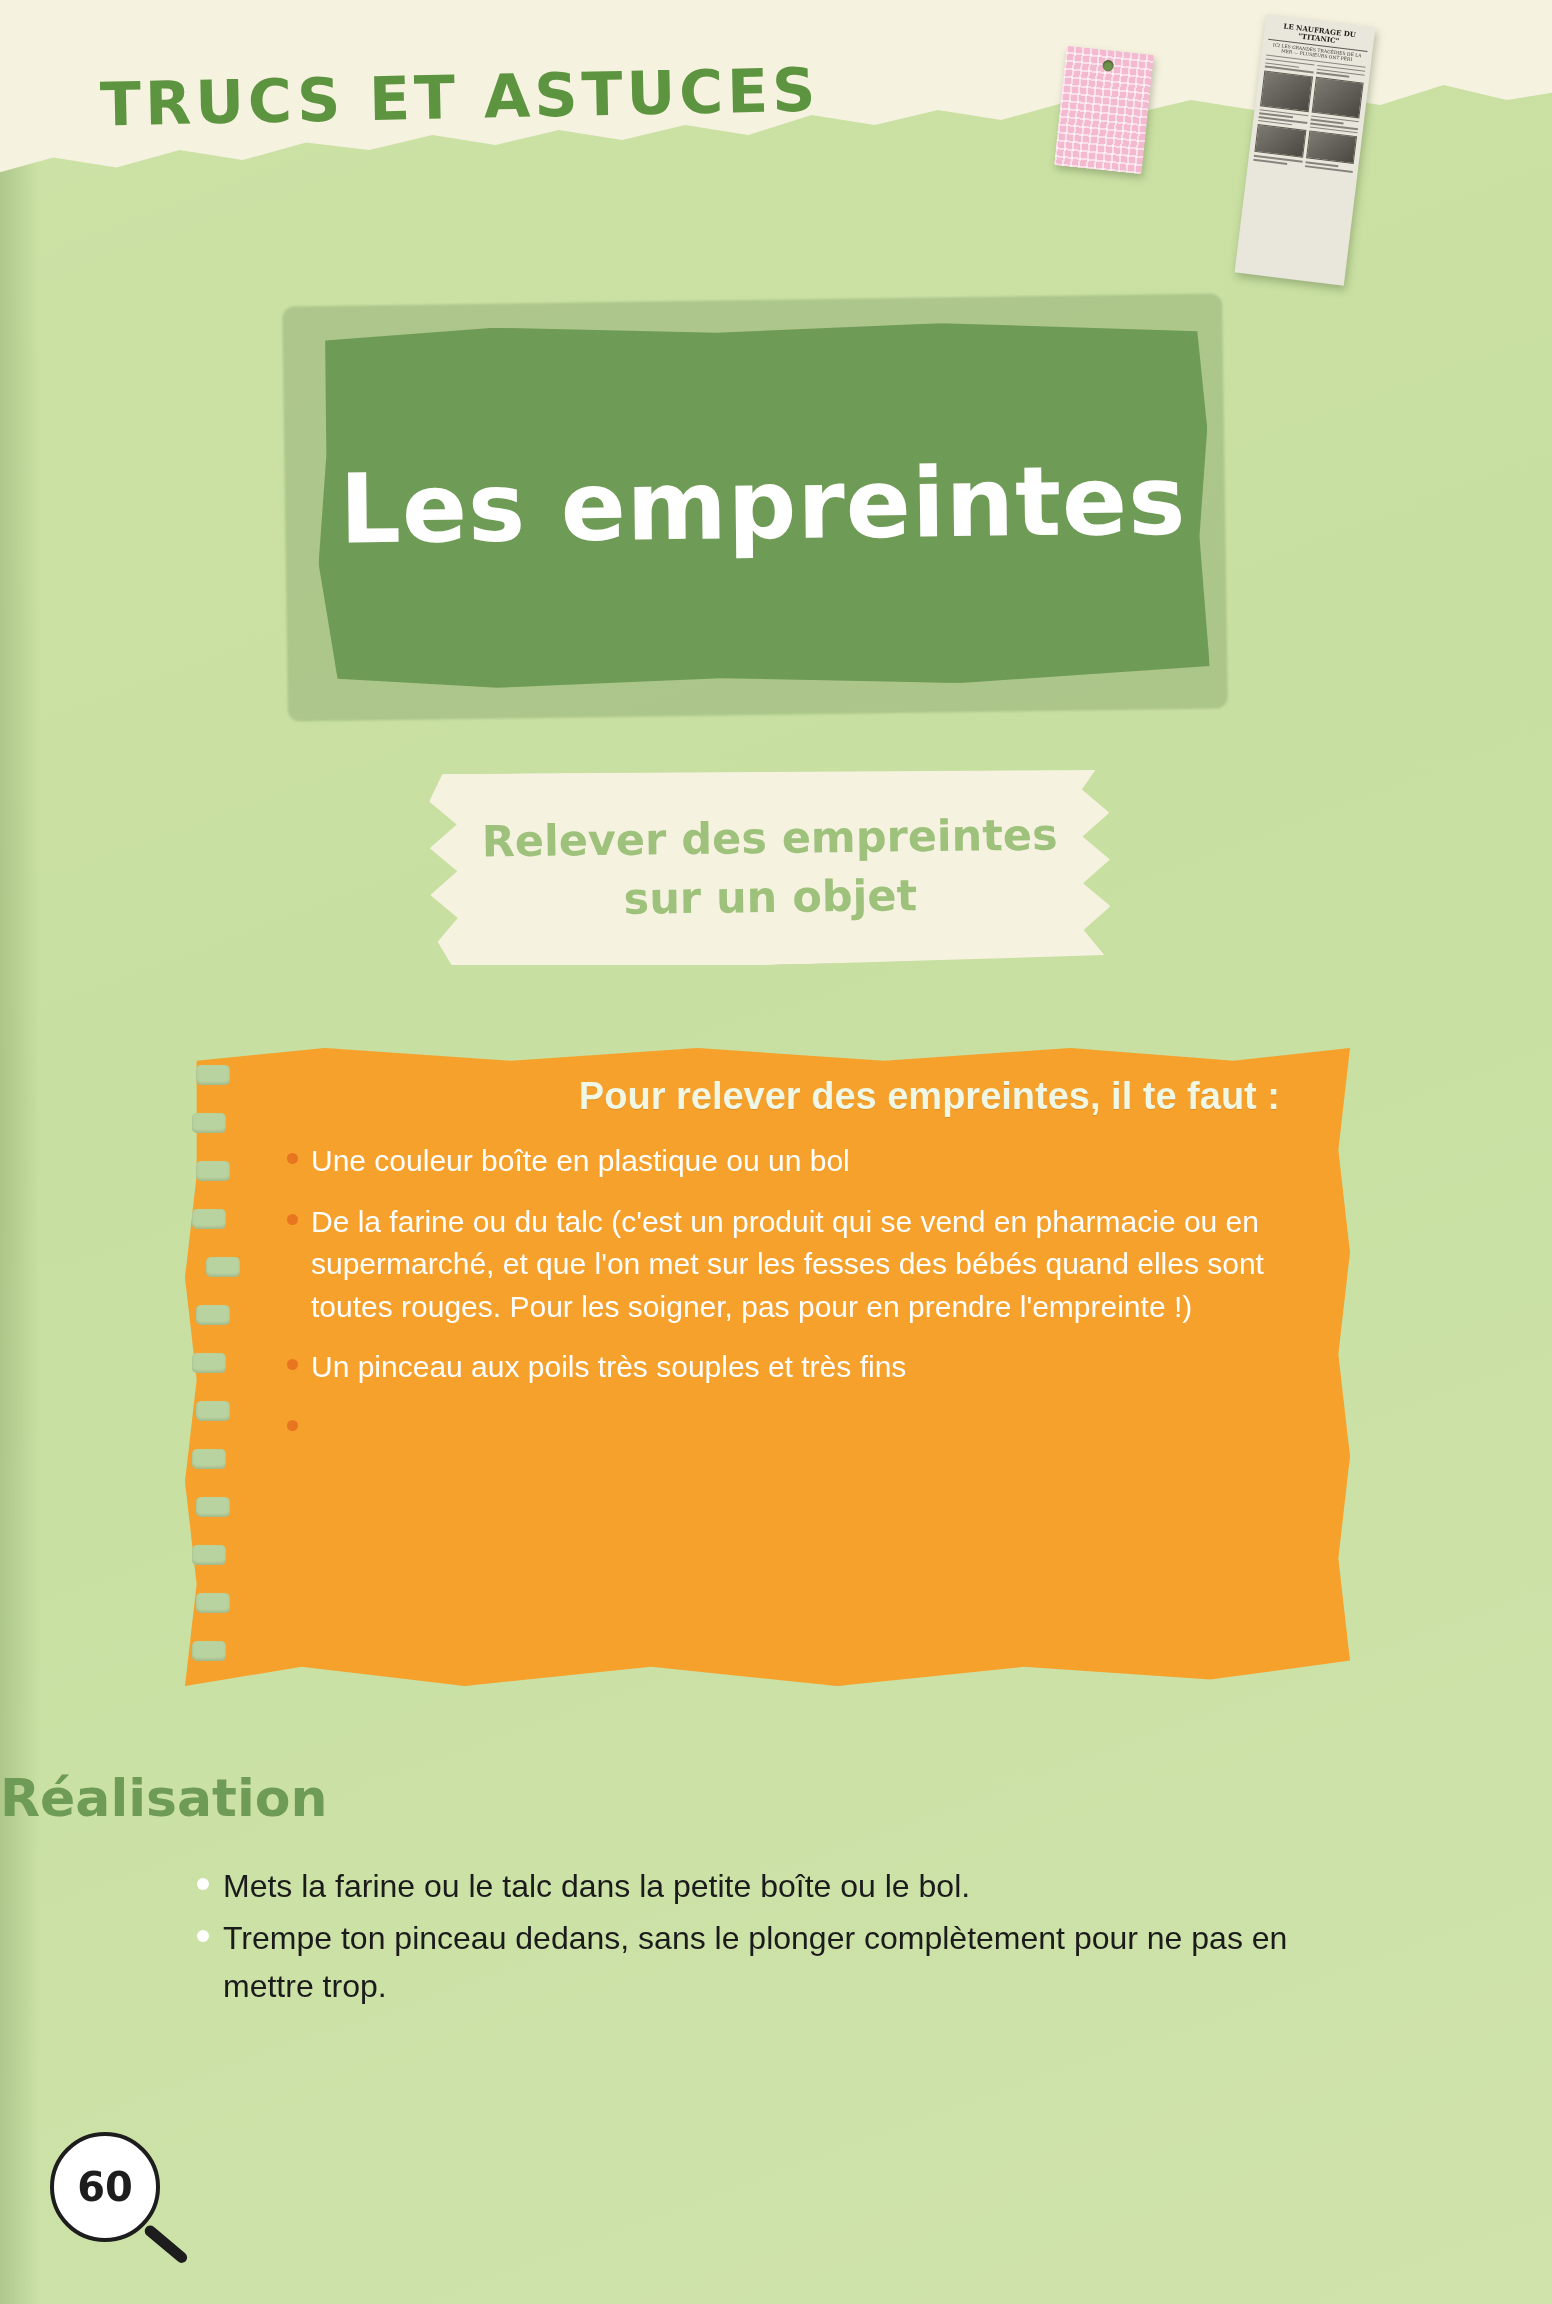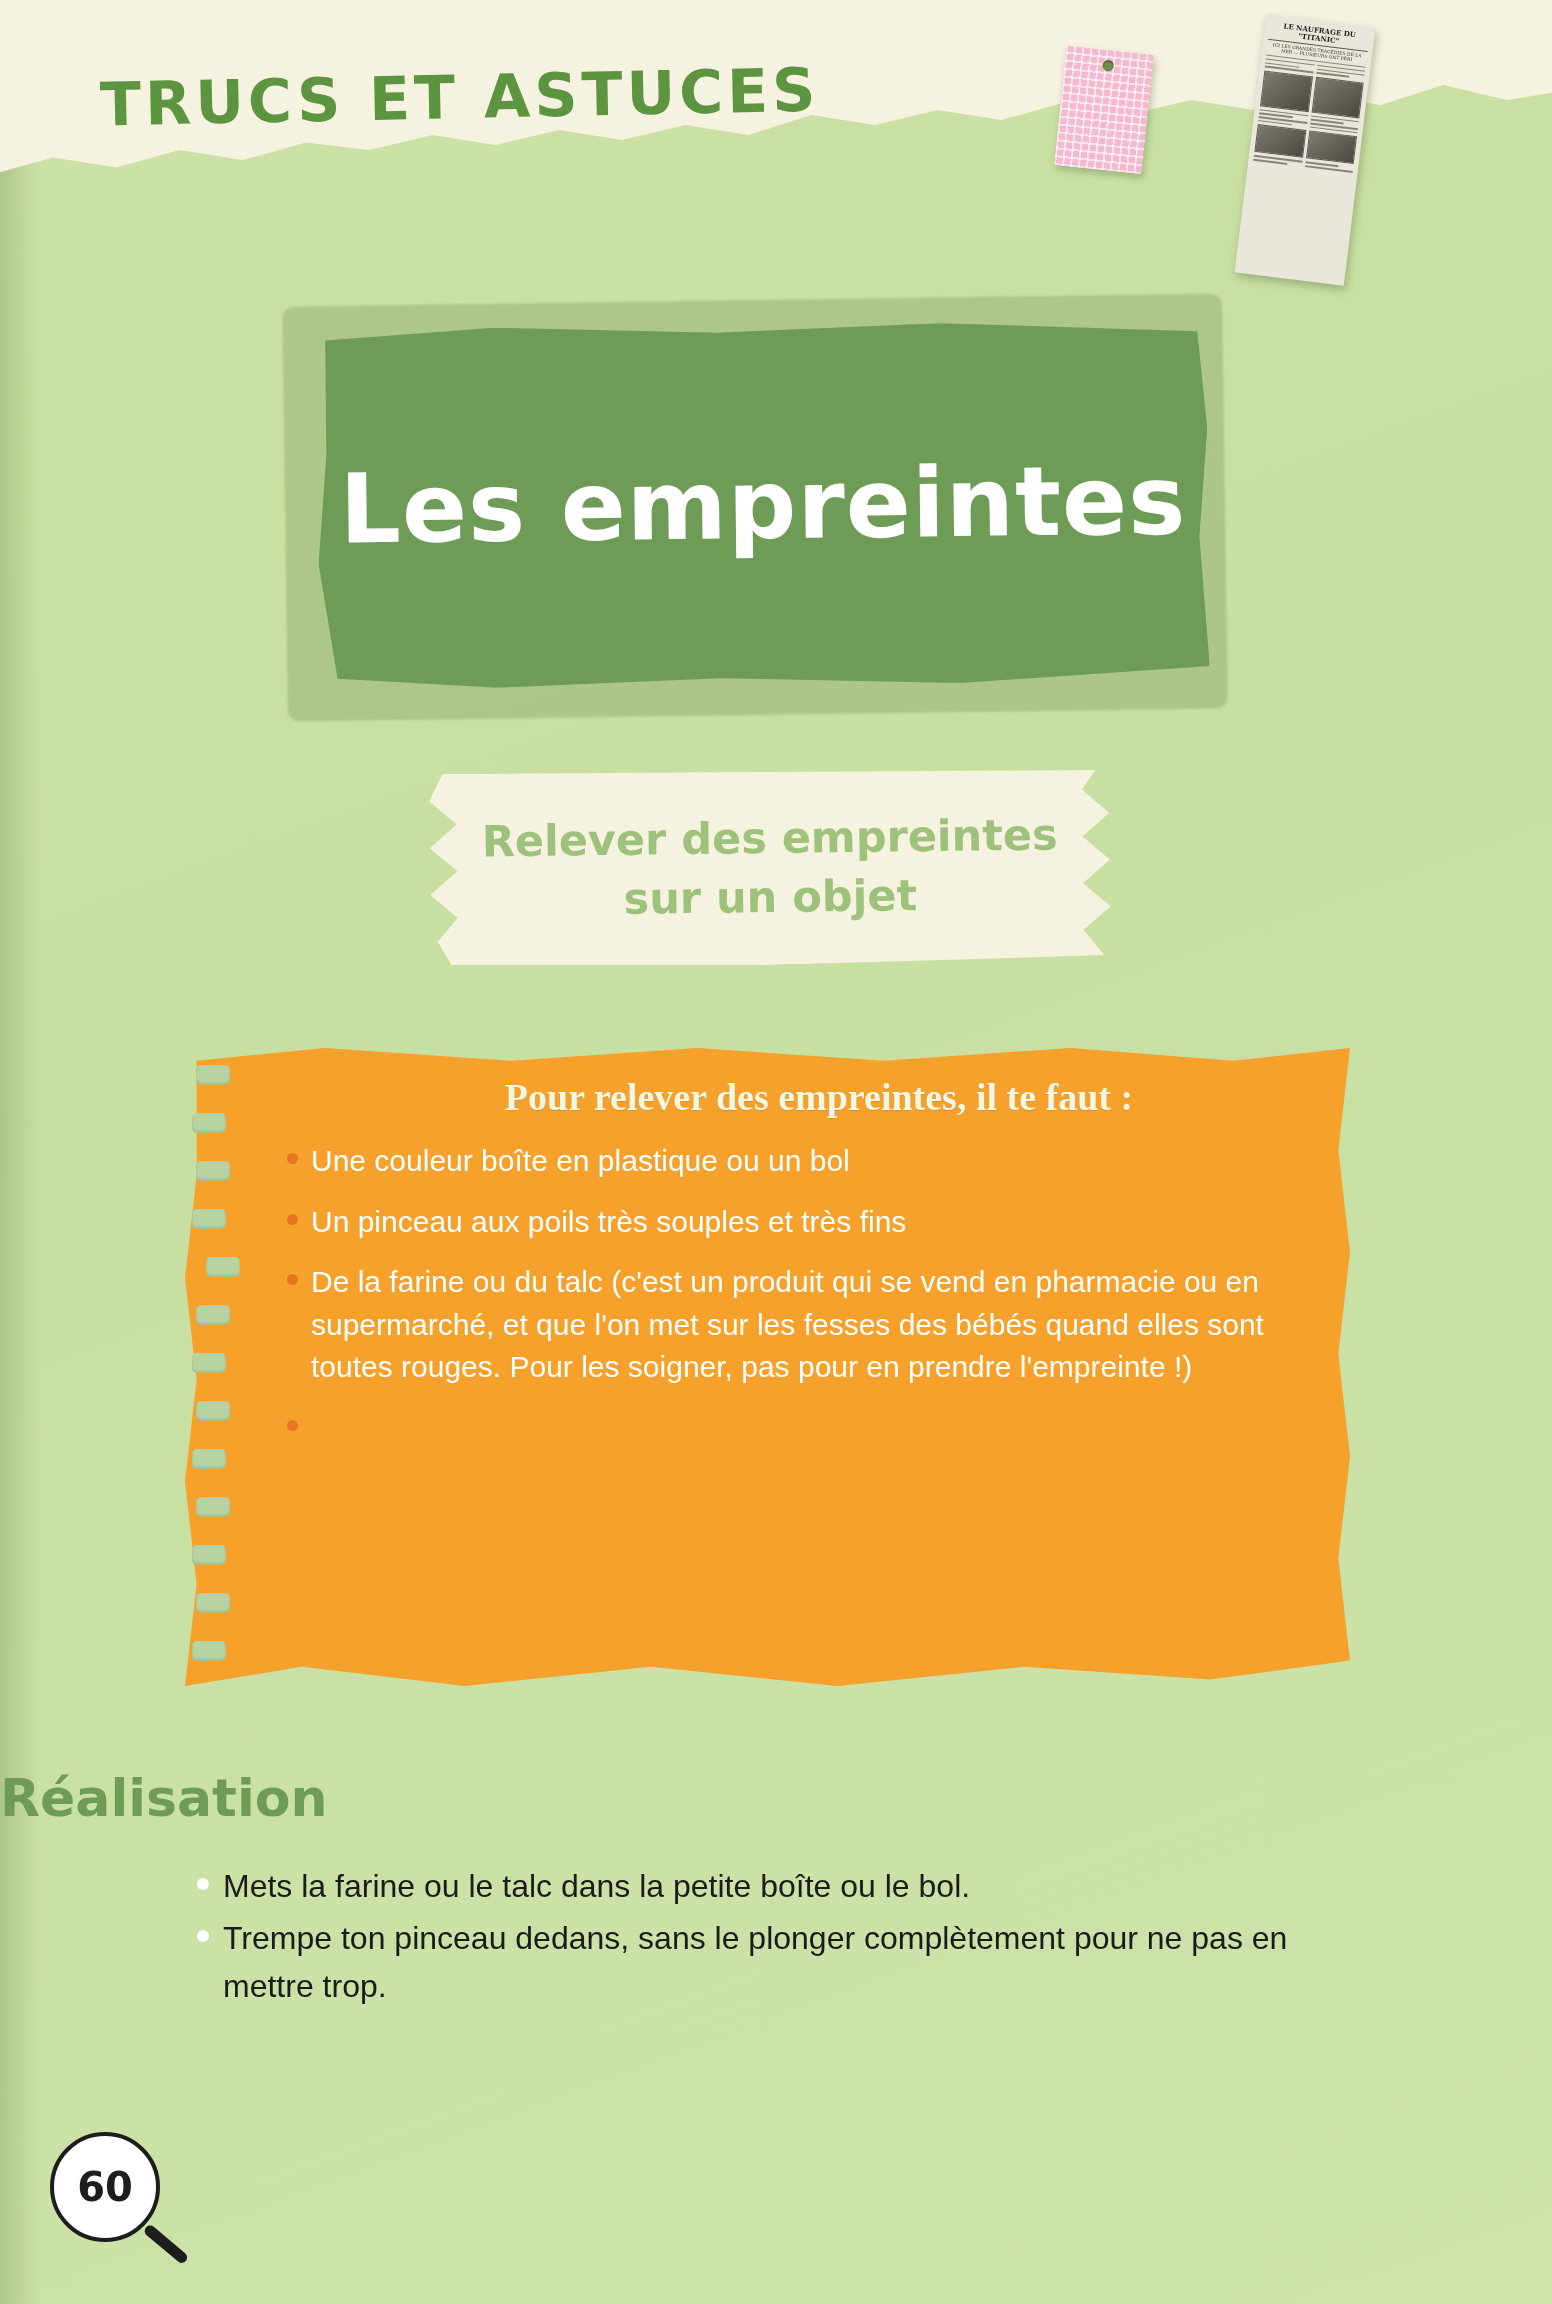--- a/index.html
+++ b/index.html
@@ -259,28 +259,28 @@
     position: absolute;
     left: 0;
     width: 34px;
     height: 20px;
     background: #b9d3a0;
     border-radius: 5px;
     box-shadow: inset 0 -2px 3px rgba(0,0,0,0.12);
   }
   .materials-title {
     position: absolute;
-    left: 339px;
+    left: 320px;
     top: 1075px;
     width: 960px;
-    font-family: Liberation Serif, serif;
+    font-family: Liberation Sans, sans-serif;
     font-weight: bold;
     font-size: 38px;
     color: #f0f7e4;
-    text-align: center;
+    text-align: right;
     text-shadow: 0 1px 0 rgba(180,110,20,0.35);
   }
   .materials-list {
     position: absolute;
     left: 285px;
     top: 1140px;
     width: 1005px;
   }
   .mat-item {
     position: relative;
@@ -451,25 +451,25 @@
   </div>
   <div class="materials-title">Pour relever des empreintes, il te faut :</div>
 
   <div class="materials-list">
     <div class="mat-item">
       <span class="bullet"></span>
       <span>Une couleur boîte en plastique ou un bol</span>
     </div>
     <div class="mat-item">
       <span class="bullet"></span>
+      <span>De la farine ou du talc (c'est un produit qui se vend en pharmacie ou en supermarché, et que l'on met sur les fesses des bébés quand elles sont toutes rouges. Pour les soigner, pas pour en prendre l'empreinte !)</span>
+    </div>
+    <div class="mat-item">
+      <span class="bullet"></span>
       <span>Un pinceau aux poils très souples et très fins</span>
-    </div>
-    <div class="mat-item">
-      <span class="bullet"></span>
-      <span>De la farine ou du talc (c'est un produit qui se vend en pharmacie ou en supermarché, et que l'on met sur les fesses des bébés quand elles sont toutes rouges. Pour les soigner, pas pour en prendre l'empreinte !)</span>
     </div>
     <div class="mat-item">
       <span class="bullet"></span>
     </div>
   </div>
 
   <div class="real-title">Réalisation</div>
   <div class="real-list">
     <div class="real-item">
       <span class="bullet"></span>

